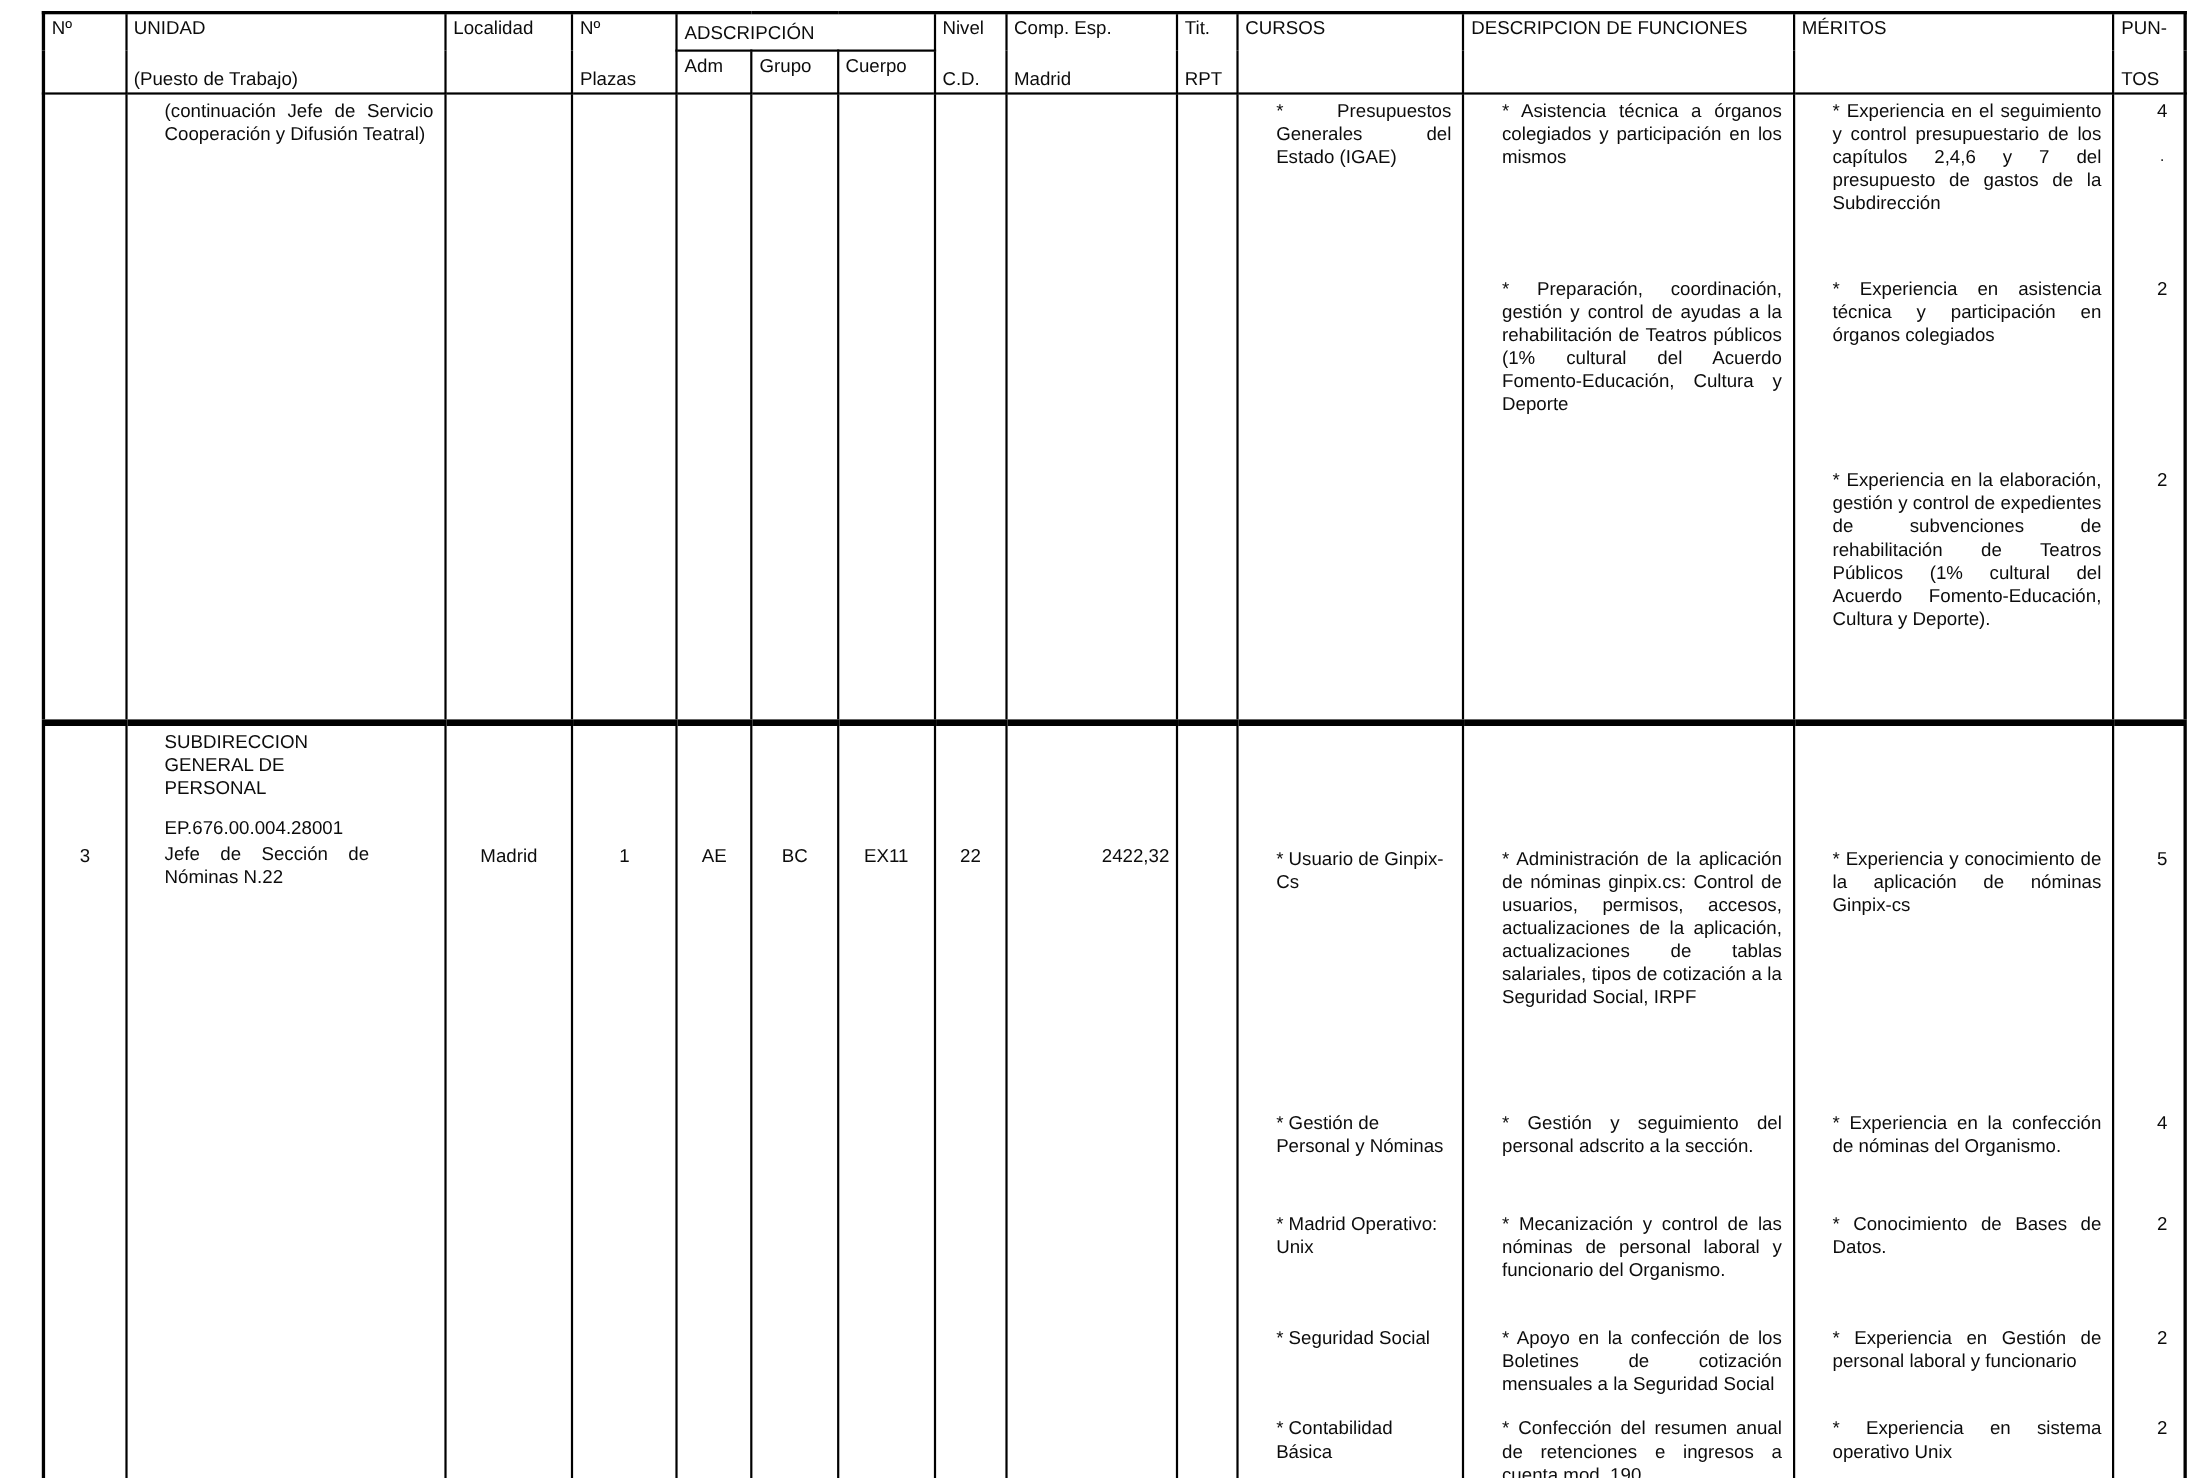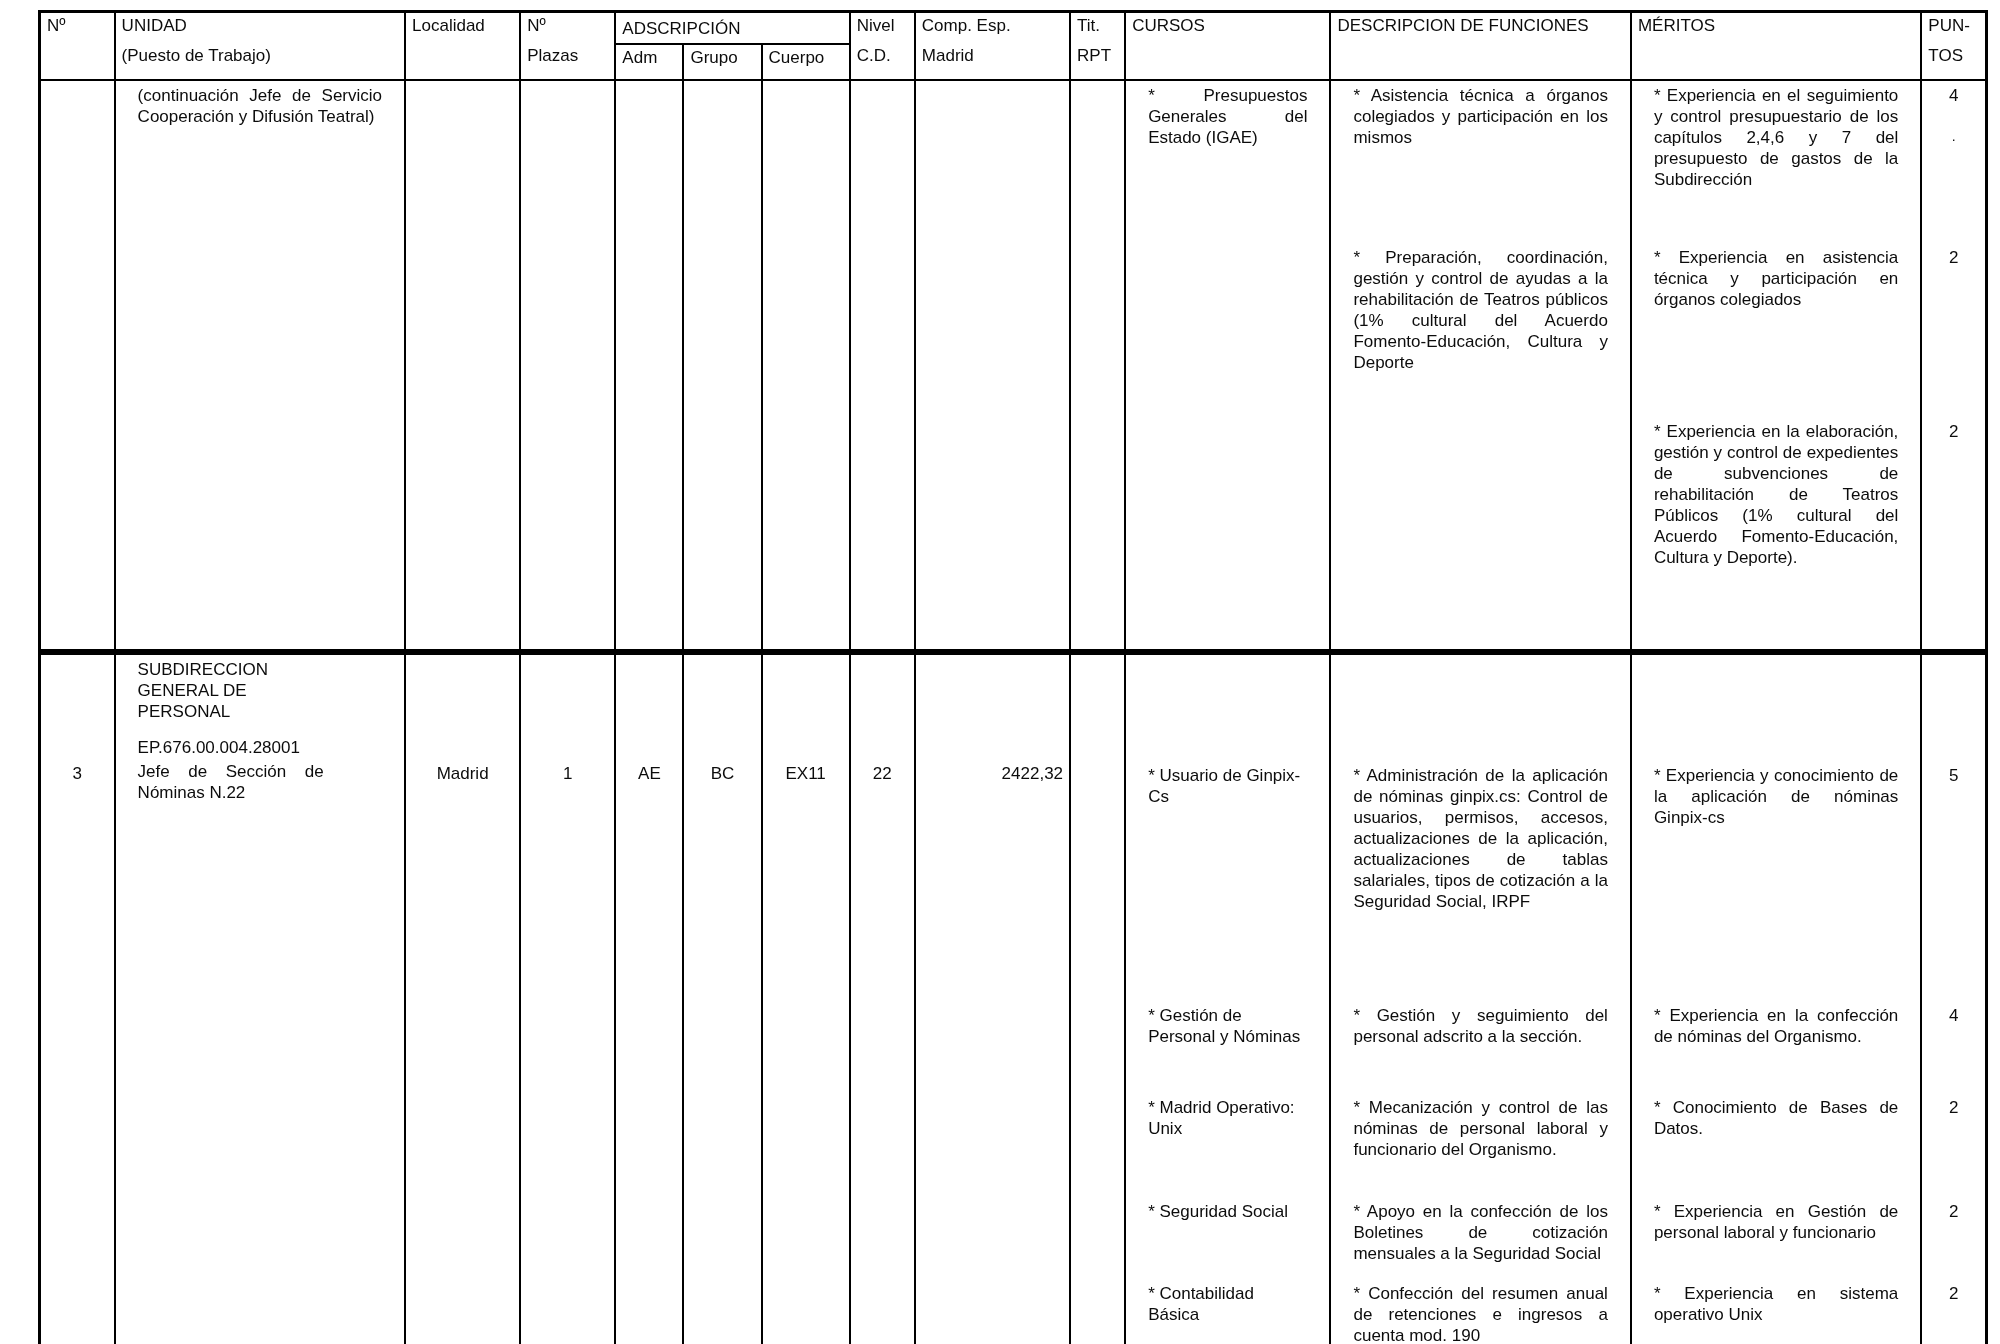--- a/index.html
+++ b/index.html
@@ -16,29 +16,29 @@
   .rpt th,.rpt td{
     border:2px solid #000;
     padding:2px 6px;
     font-size:17px;line-height:21px;font-weight:normal;
     vertical-align:top;text-align:left;
     overflow:hidden;
   }
   
   thead tr.h1 th{height:26px;}
   thead tr.h2 th{height:30px;}
-  th .hl2{margin-top:9px;}
+  th .hl2{margin-top:25px;}
   .ctr{text-align:center;}
   th.adsc{text-align:left;vertical-align:middle;}
   
   tr.r1 > td{height:564px;}
   tr.r2 > td{height:690px;border-top:6px solid #000;}
   td.rel{position:relative;padding:0;}
   .blk{
-    position:absolute;left:0;width:100%;box-sizing:border-box;
+    position:absolute;left:12px;width:100%;box-sizing:border-box;
     padding:0 22px;
   }
   .just{text-align:justify;}
   .pts{text-align:center;}
   .dot{font-size:14px;line-height:14px;}
   td.mid{padding-top:108px;text-align:center;}
   td.midr{padding-top:108px;text-align:right;}
   .narrow240{width:240px;}
   .narrow230{width:230px;}
 </style>

